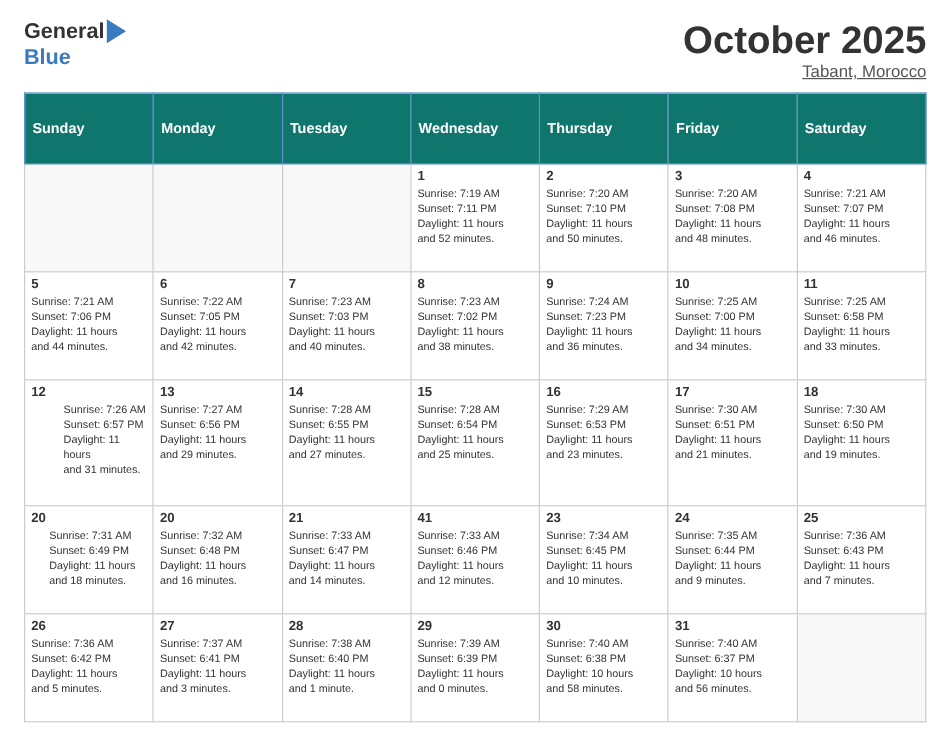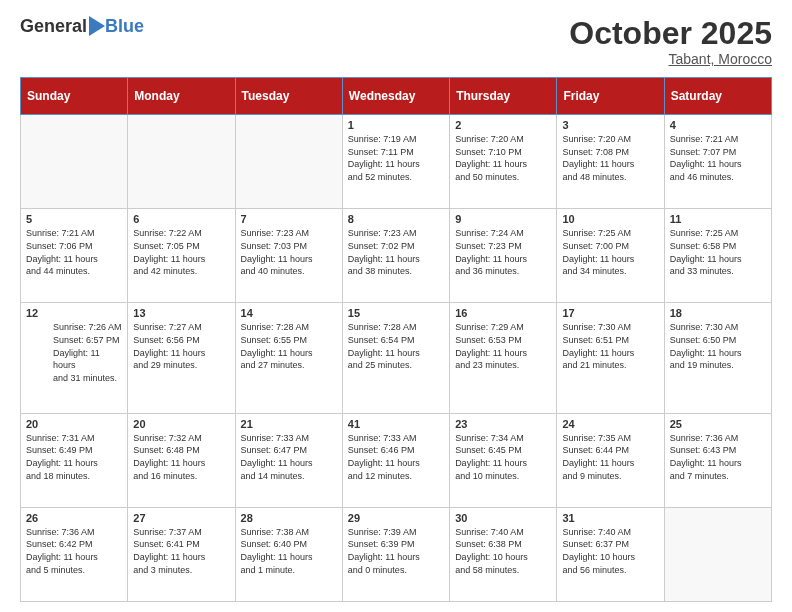--- a/index.html
+++ b/index.html
@@ -18,20 +18,21 @@
       flex-direction: column;
     }
     .header {
       display: flex;
       justify-content: space-between;
       align-items: flex-start;
       margin-bottom: 10px;
     }
     .logo {
       display: flex;
+      flex-direction: column;
       align-items: flex-start;
     }
     .logo-top {
       display: flex;
       align-items: center;
     }
     .logo-general {
       font-size: 18px;
       font-weight: bold;
       color: #333;
@@ -65,24 +66,24 @@
       text-decoration: underline;
     }
     .calendar {
       flex: 1;
       border: 1px solid #ccc;
       border-collapse: collapse;
       width: 100%;
       table-layout: fixed;
     }
     .calendar th {
-      background-color: #b91c1c;
+      background-color: #0f766e;
       color: white;
       text-align: left;
-      padding: 11px 6px;
+      padding: 22px 6px;
       font-size: 12px;
       font-weight: bold;
       border: 1px solid #5a90cc;
     }
     .calendar td {
       border: 1px solid #ccc;
       vertical-align: top;
       padding: 4px 5px;
       font-size: 9.5px;
       color: #333;
@@ -266,21 +267,21 @@
             <span class="day-number">18</span>
             <div class="day-info" style="white-space: pre-line;">Sunrise: 7:30 AM
 Sunset: 6:50 PM
 Daylight: 11 hours
 and 19 minutes.</div>
           </td>
         </tr>
         <tr>
           <td>
             <span class="day-number">20</span>
-            <div class="day-info" style="white-space: pre-line;">Sunrise: 7:31 AM
+            <div class="day-info" style="white-space: pre-line; margin-left: 15px;">Sunrise: 7:31 AM
 Sunset: 6:49 PM
 Daylight: 11 hours
 and 18 minutes.</div>
           </td>
           <td>
             <span class="day-number">20</span>
             <div class="day-info" style="white-space: pre-line;">Sunrise: 7:32 AM
 Sunset: 6:48 PM
 Daylight: 11 hours
 and 16 minutes.</div>

